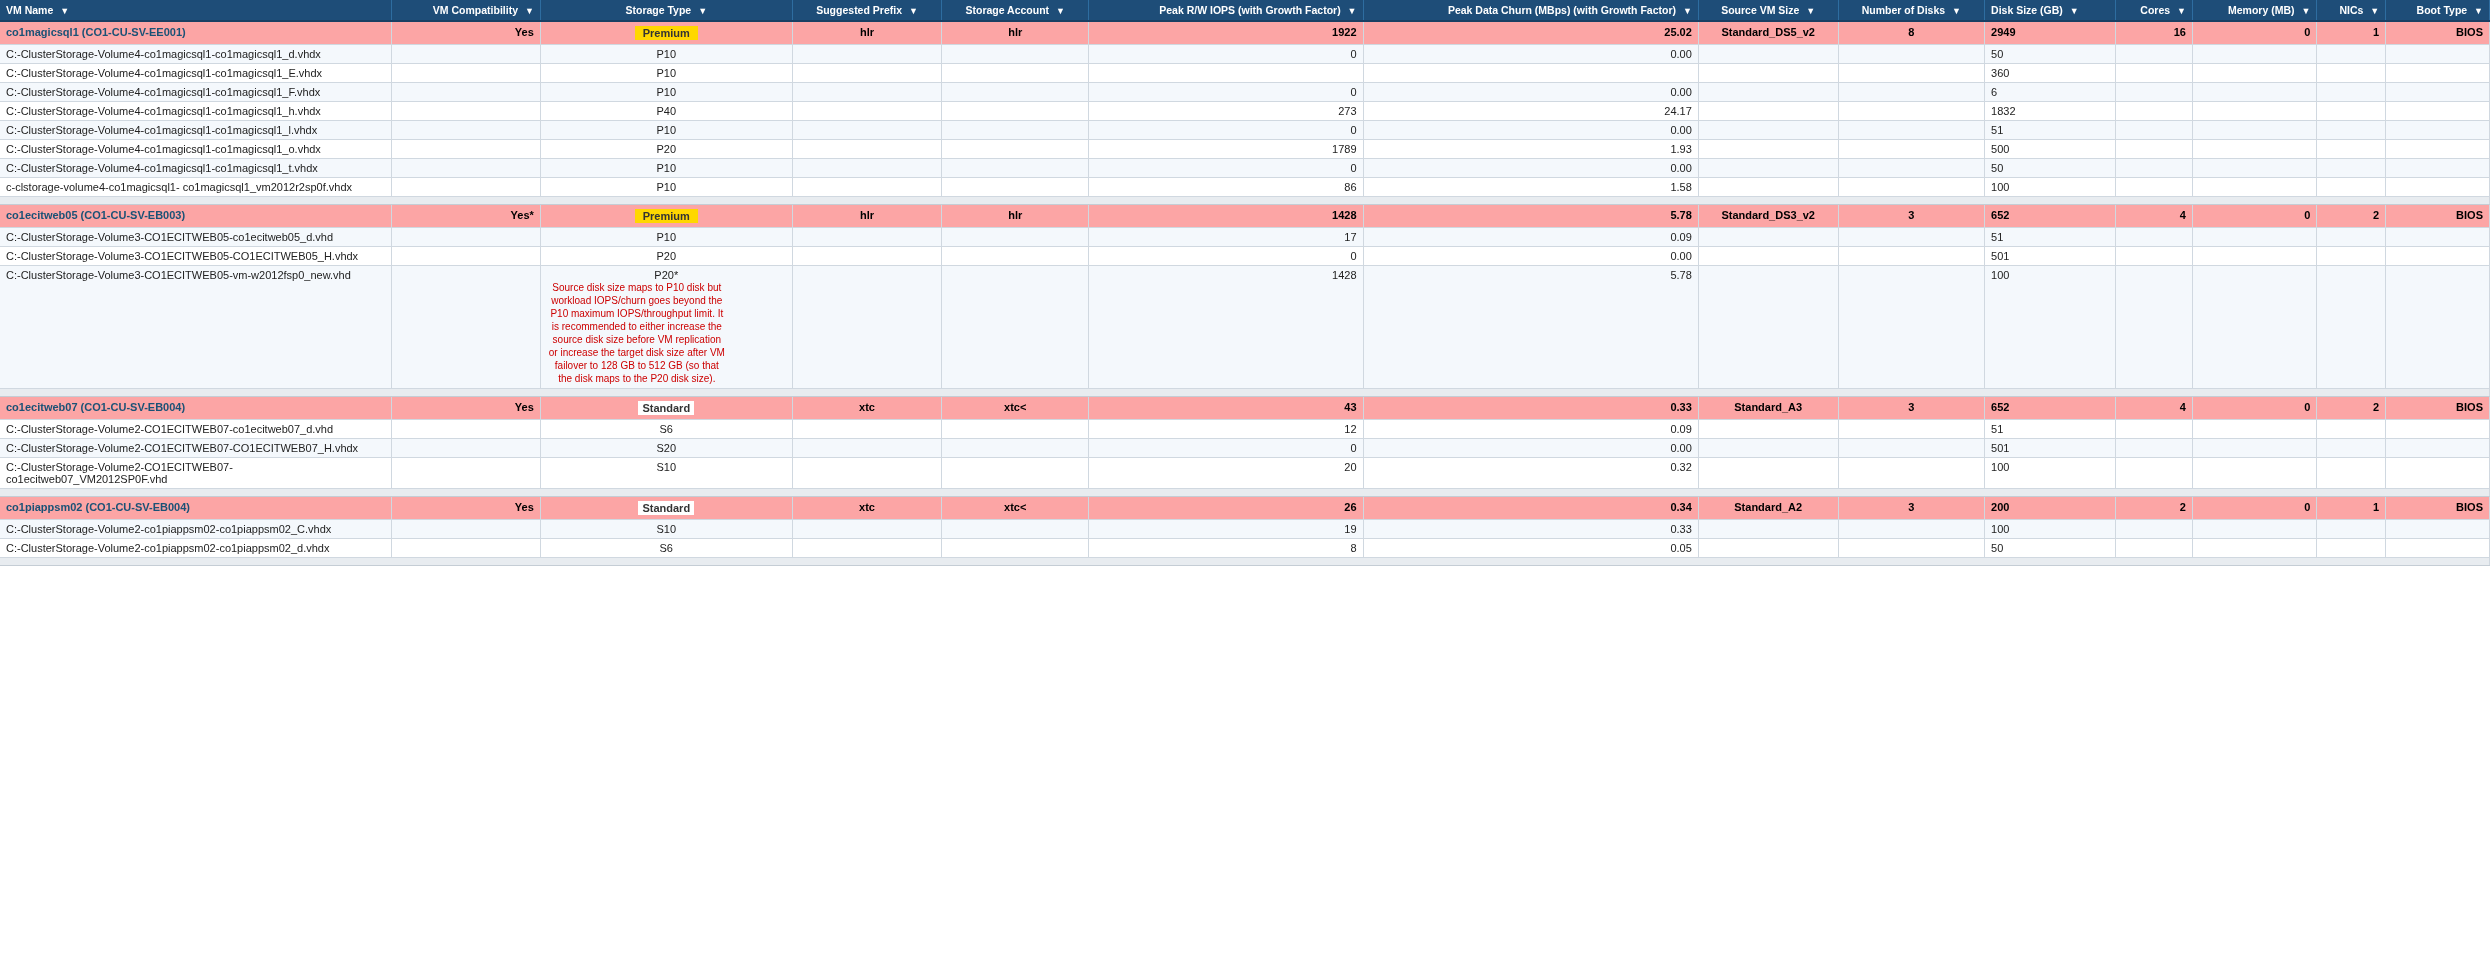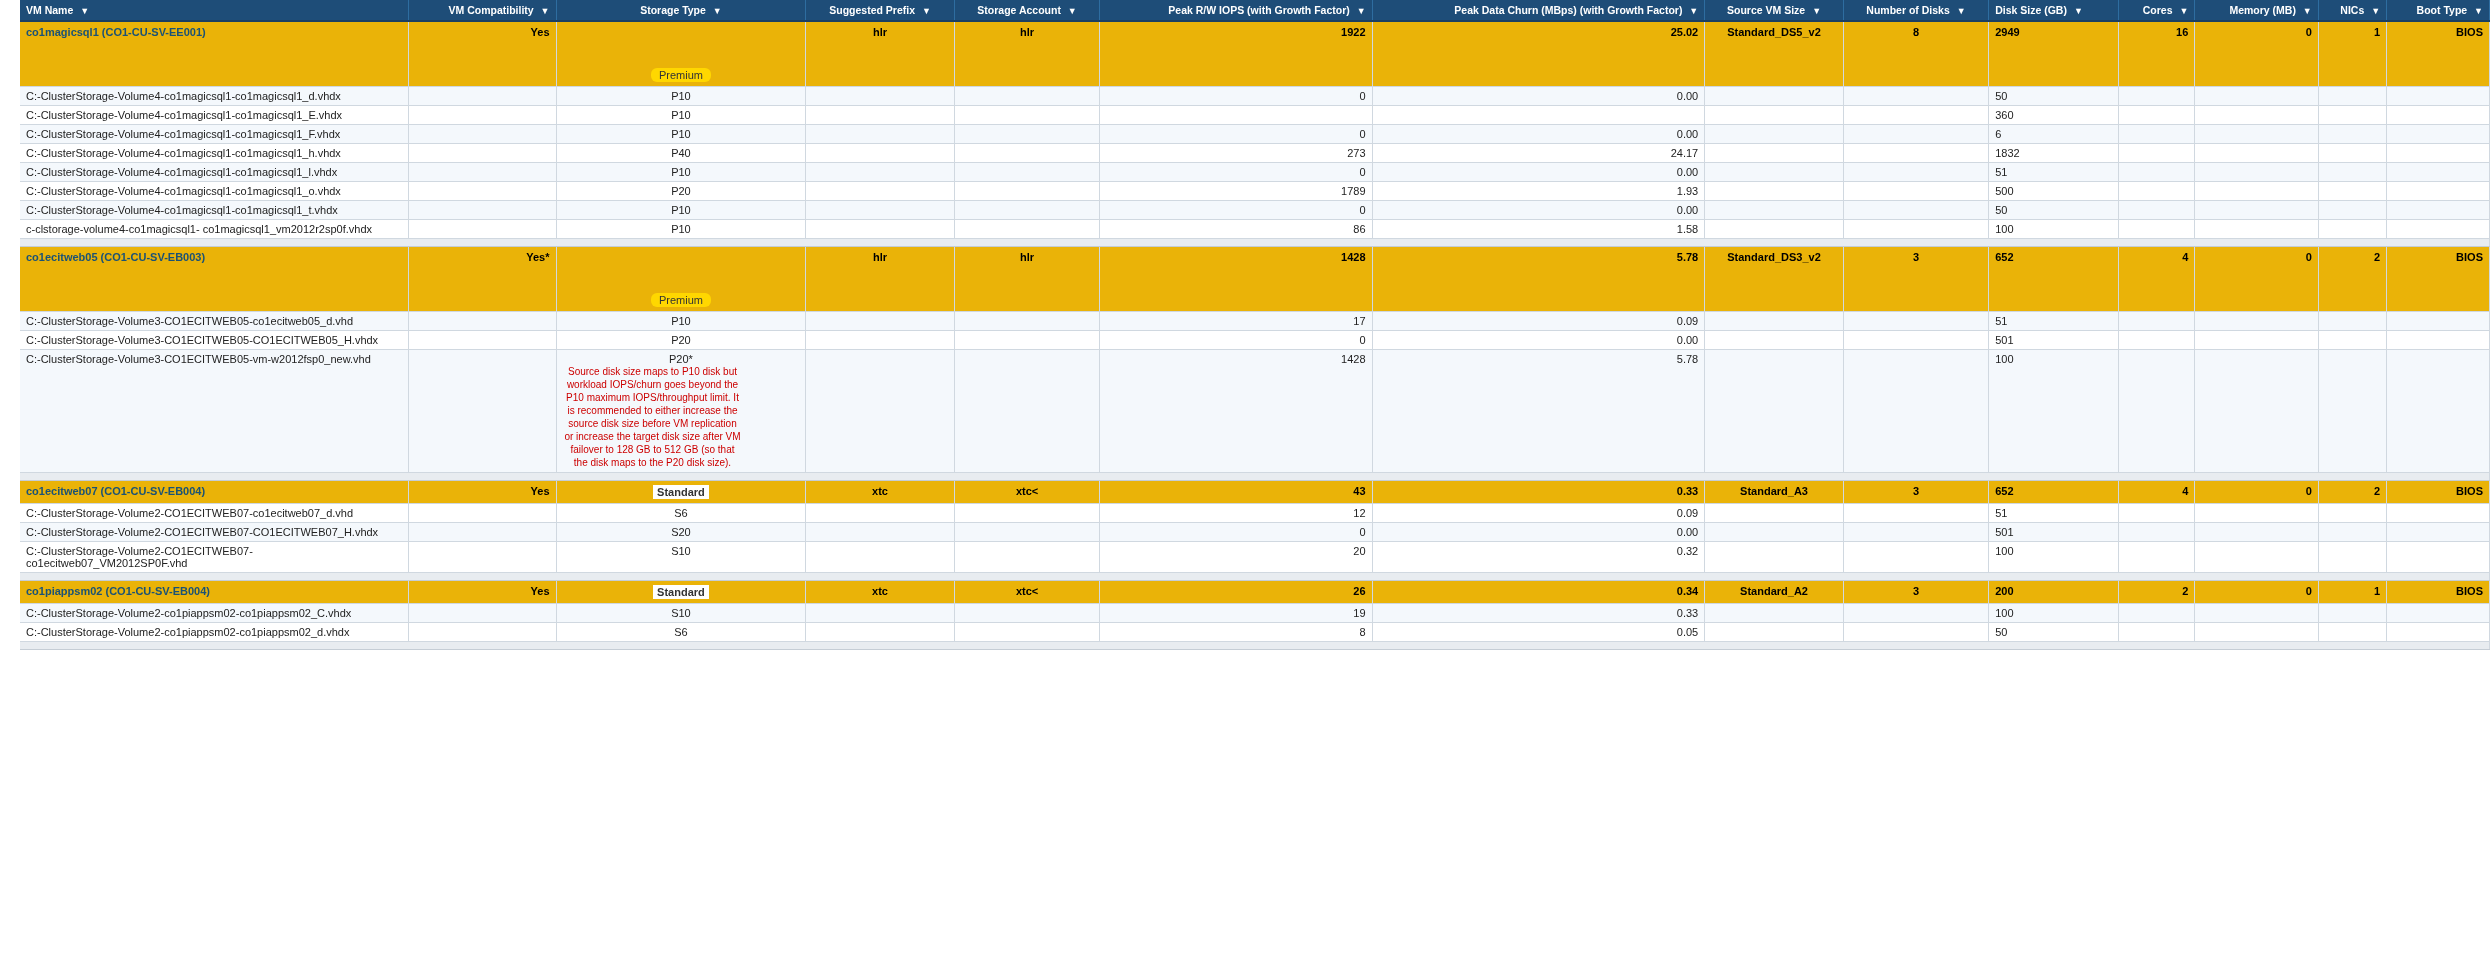--- a/index.html
+++ b/index.html
@@ -5,21 +5,20 @@
     * { box-sizing: border-box; margin: 0; padding: 0; }
     body {
       font-family: 'Segoe UI', Arial, sans-serif;
       font-size: 11px;
       background: #fff;
       overflow: auto;
     }
     .table-container {
       width: 100%;
       overflow-x: auto;
-      padding-left: 20px;
     }
     table {
       border-collapse: collapse;
       width: max-content;
       min-width: 100%;
     }
     thead tr {
       background: #1e4d78;
       color: #fff;
     }
@@ -40,21 +39,21 @@
       margin-left: 4px;
       font-size: 9px;
       vertical-align: middle;
     }
     tbody tr {
       border-bottom: 1px solid #d0d8e0;
     }
     
     tr.vm-row td {
       font-weight: 600;
-      background: #eab308;
+      background: #fca5a5;
       padding: 4px 6px;
     }
     tr.vm-row td:first-child {
       color: #1a5276;
     }
     
     tr.disk-row td {
       padding: 3px 6px;
       background: #fff;
       color: #222;
@@ -65,25 +64,24 @@
     
     tr.sep-row td {
       height: 8px;
       background: #e8ecf0;
       border-bottom: 1px solid #c5cdd5;
     }
     
     .badge-premium {
       background: #ffd700;
       color: #333;
-      font-weight: normal;
+      font-weight: bold;
       padding: 1px 8px;
-      border-radius: 6px;
+      border-radius: 0;
       display: inline-block;
-      margin-top: 42px;
     }
     .badge-standard {
       background: #fff;
       color: #333;
       padding: 1px 4px;
       display: inline-block;
     }
     
     .tooltip-text {
       color: #cc0000;

